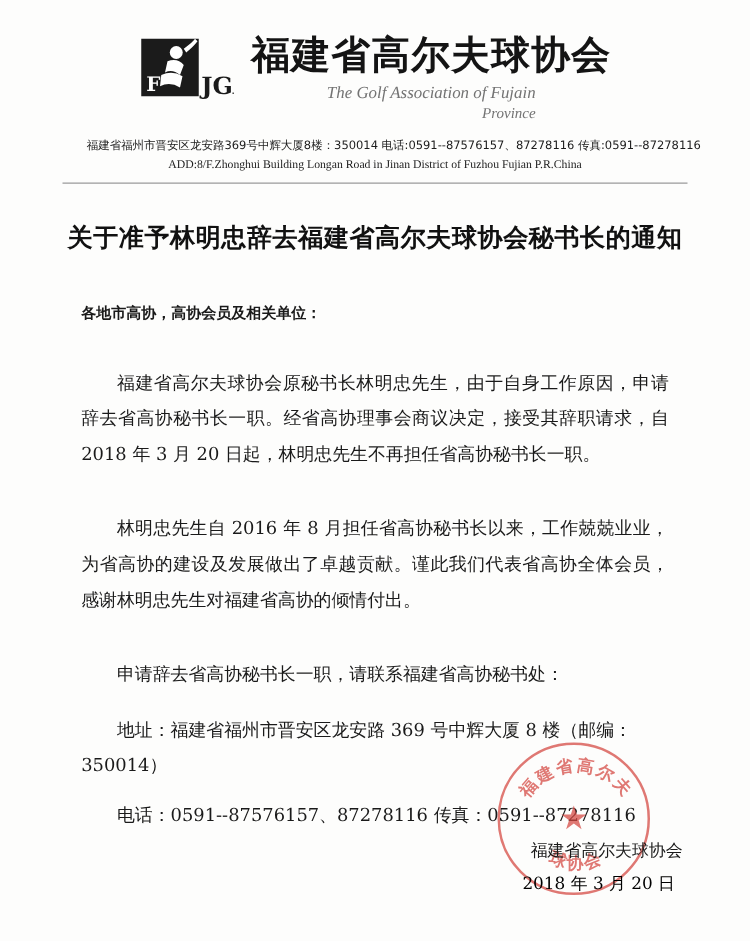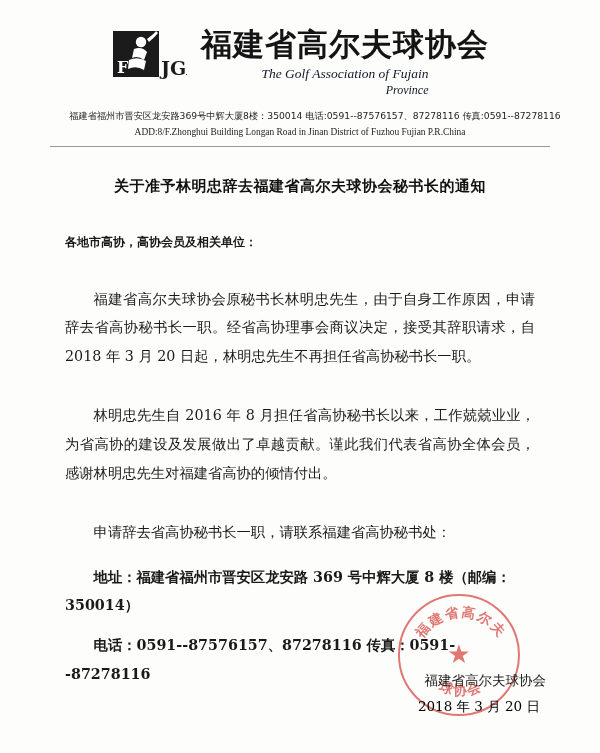--- a/index.html
+++ b/index.html
@@ -54,21 +54,21 @@
     font-weight: bold;
     letter-spacing: 1px;
     line-height: 1.18;
     color: #141414;
     white-space: nowrap;
   }
   .assoc-en {
     font-family: "Liberation Serif", serif;
     font-size: 13.5px;
     font-style: italic;
-    color: #0f172a;
+    color: #737373;
     margin-top: 3px;
     white-space: nowrap;
   }
   .assoc-en .line2 {
     display: block;
     font-size: 12px;
     font-style: italic;
     text-align: right;
     margin-top: 1px;
   }
@@ -96,21 +96,21 @@
     background: #9a9a9a;
     margin: 9px auto 0 auto;
   }
 
   
   .doc-title {
     margin: 30px auto 0 auto;
     width: 500px;
     text-align: center;
     font-family: "DejaVu Serif", "Liberation Serif", serif;
-    font-size: 15px;
+    font-size: 20px;
     font-weight: bold;
     letter-spacing: 0.5px;
     color: #111;
   }
 
   
   .body-wrap {
     width: 470px;
     margin: 34px auto 0 auto;
     font-family: "DejaVu Serif", "Liberation Serif", serif;
@@ -127,21 +127,20 @@
     text-indent: 2em;
     margin: 31px 0 0 0;
     text-align: justify;
   }
   .contact-block {
     margin-top: 16px;
   }
   .contact-block .row {
     text-indent: 2em;
     margin-top: 11px;
-    font-weight: bold;
   }
 
   
   .seal-area {
     position: absolute;
     right: 46px;
     bottom: 24px;
     width: 230px;
     height: 135px;
   }

